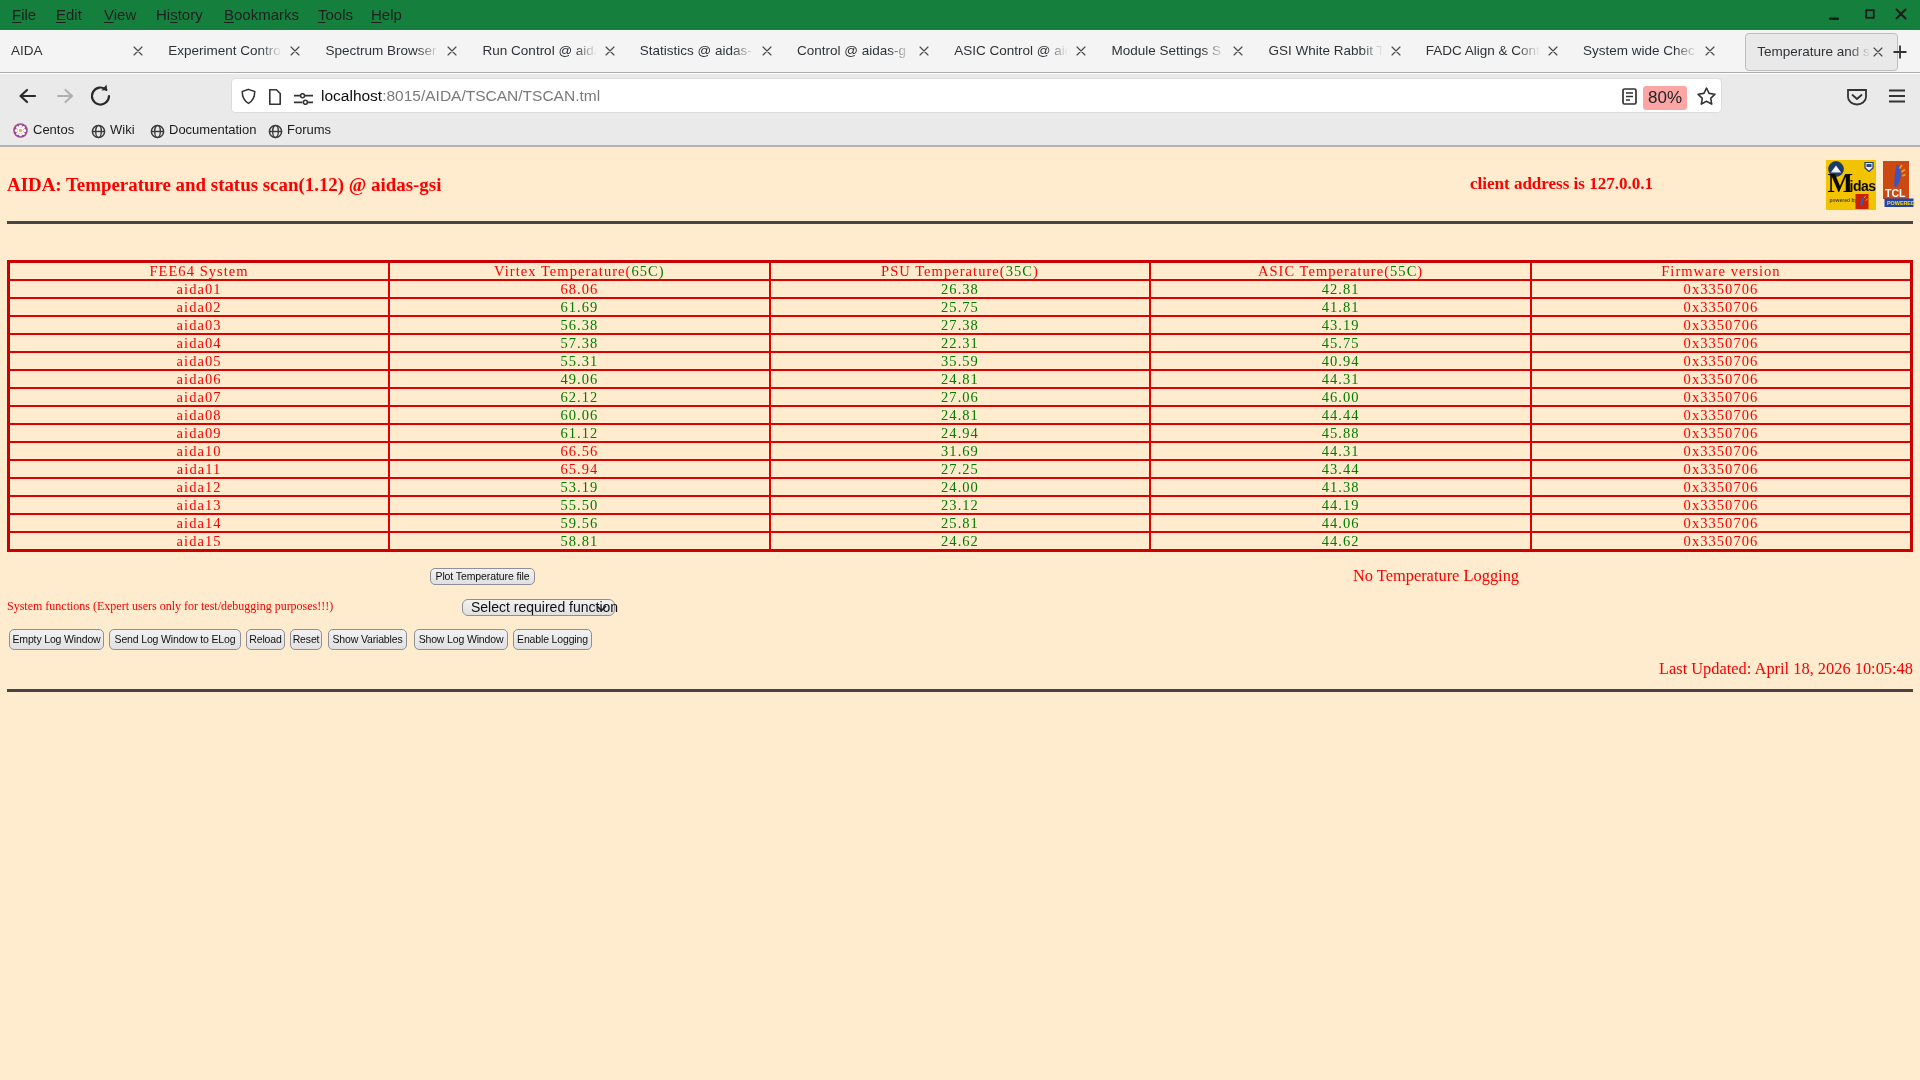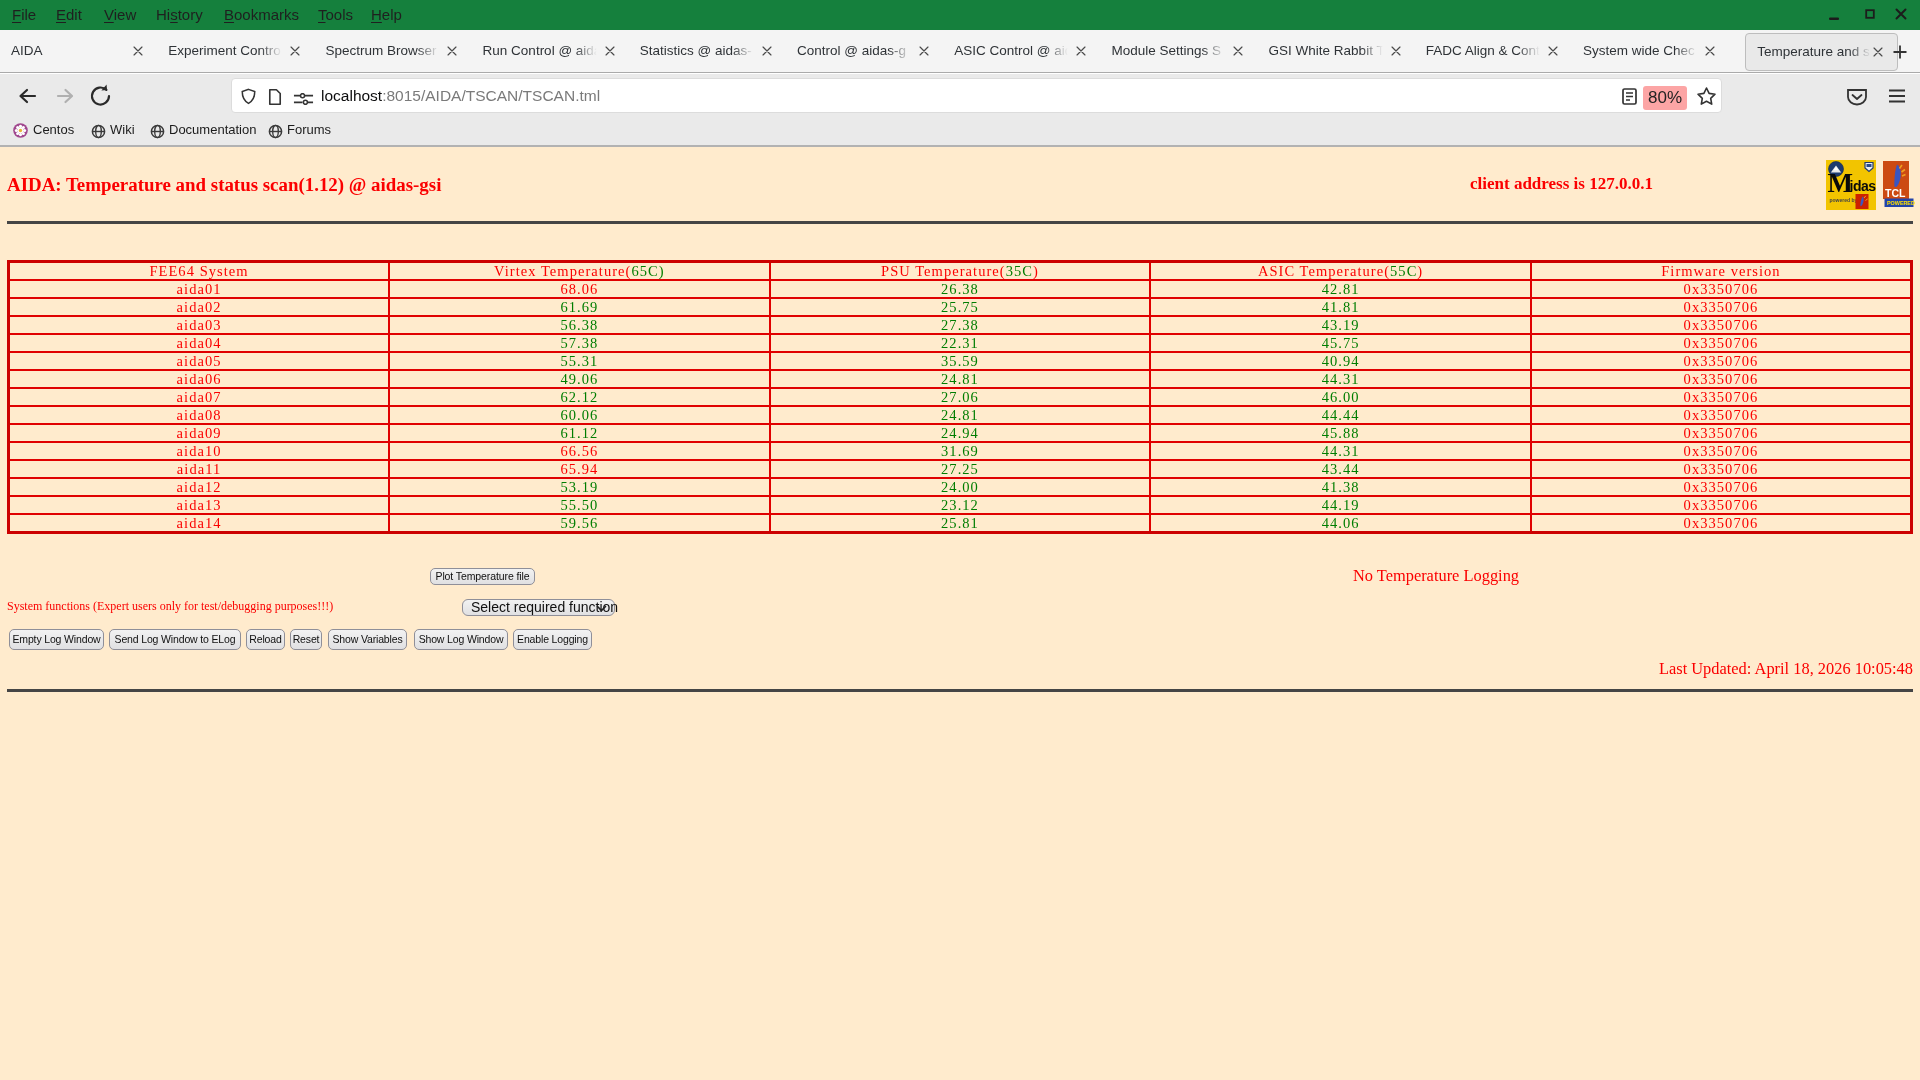--- a/index.html
+++ b/index.html
@@ -353,20 +353,27 @@
           <td class="gn">44.19</td>
           <td class="rd">0x3350706</td>
         </tr>
         <tr>
           <td class="rd">aida14</td>
           <td class="gn">59.56</td>
           <td class="gn">25.81</td>
           <td class="gn">44.06</td>
           <td class="rd">0x3350706</td>
         </tr>
+        <tr>
+          <td class="rd">aida15</td>
+          <td class="gn">58.81</td>
+          <td class="gn">24.62</td>
+          <td class="gn">44.62</td>
+          <td class="rd">0x3350706</td>
+        </tr>
       </tbody>
     </table>
   <div class="gtkbtn" style="left:430px;top:422px;width:105px;height:17px;line-height:15px;font-size:10.5px;letter-spacing:-0.1px;">Plot Temperature file</div>
   <div style="position:absolute;left:1156px;top:420px;width:560px;text-align:center;font-size:16.4px;color:#fb0000;">No Temperature Logging</div>
   <div style="position:absolute;left:7px;top:453px;font-size:12px;color:#fb0000;">System functions (Expert users only for test/debugging purposes!!!)</div>
   <div class="gtkbtn" id="selbox" style="left:462px;top:453px;width:153px;height:17px;line-height:15px;text-align:center;padding-left:8px;border-radius:6px;font-size:14px;">Select required function
     <svg style="position:absolute;right:7px;top:4px" width="11" height="9" viewBox="0 0 11 9">
         <path d="M1.5 2.5 l4 4 4 -4" fill="none" stroke="#222" stroke-width="1.7" stroke-linecap="round"></path>
       </svg>
   </div>

